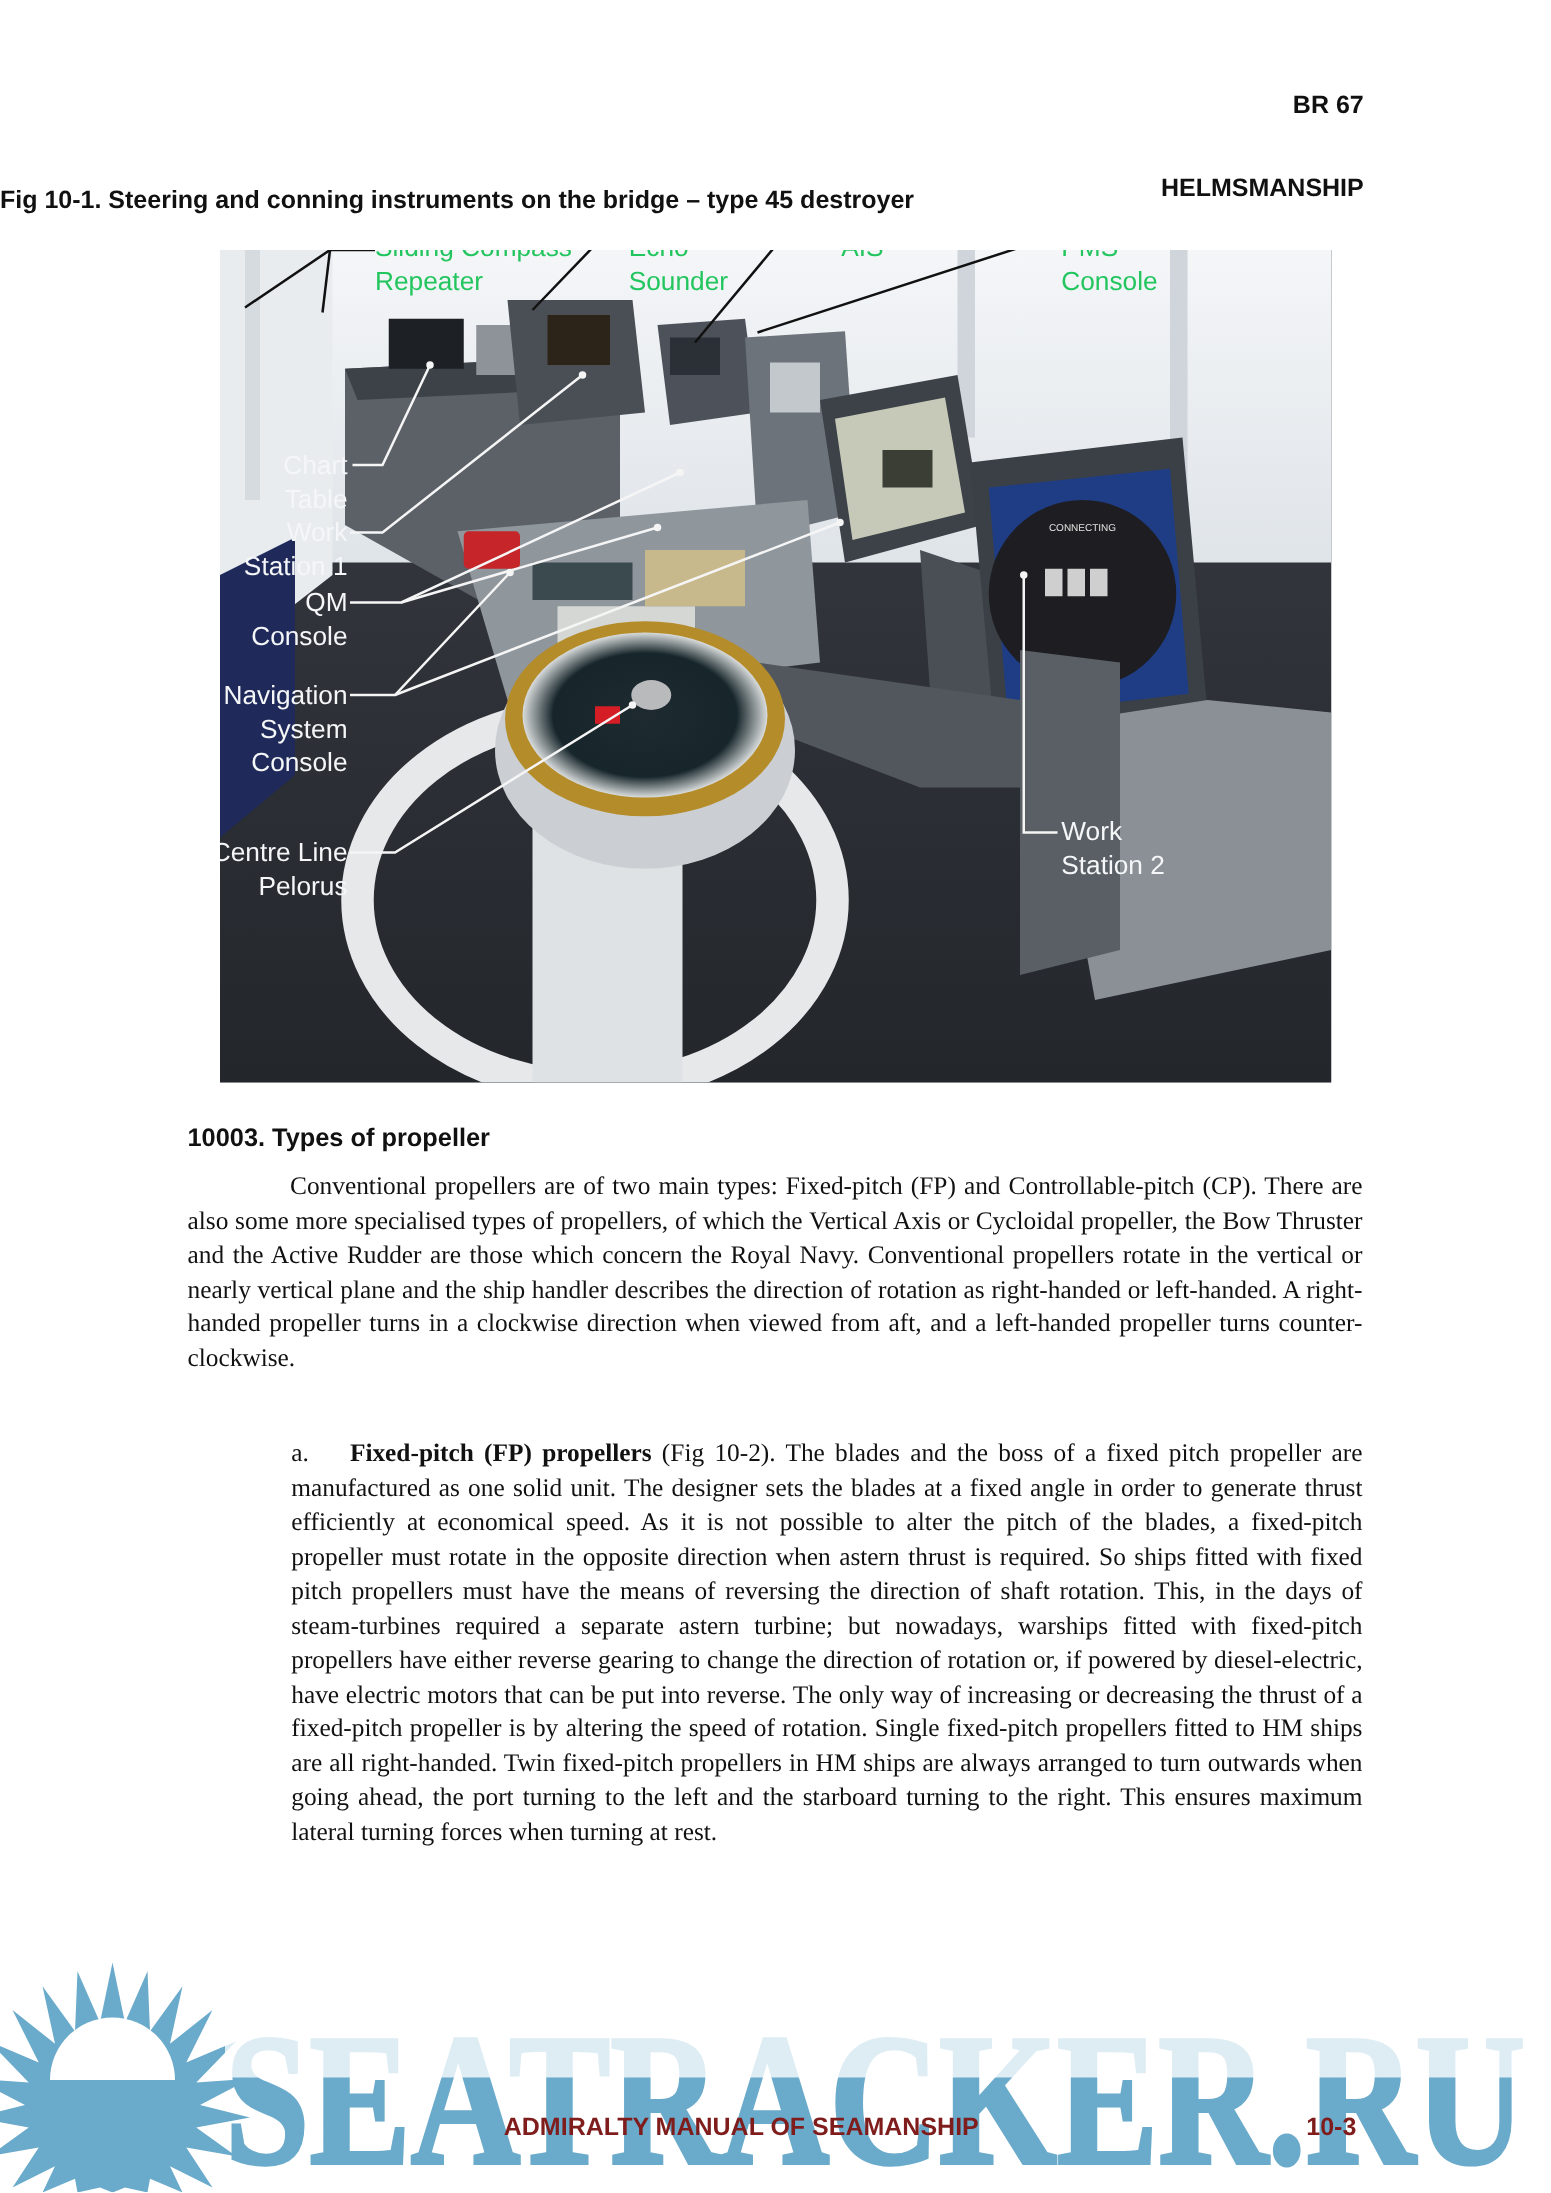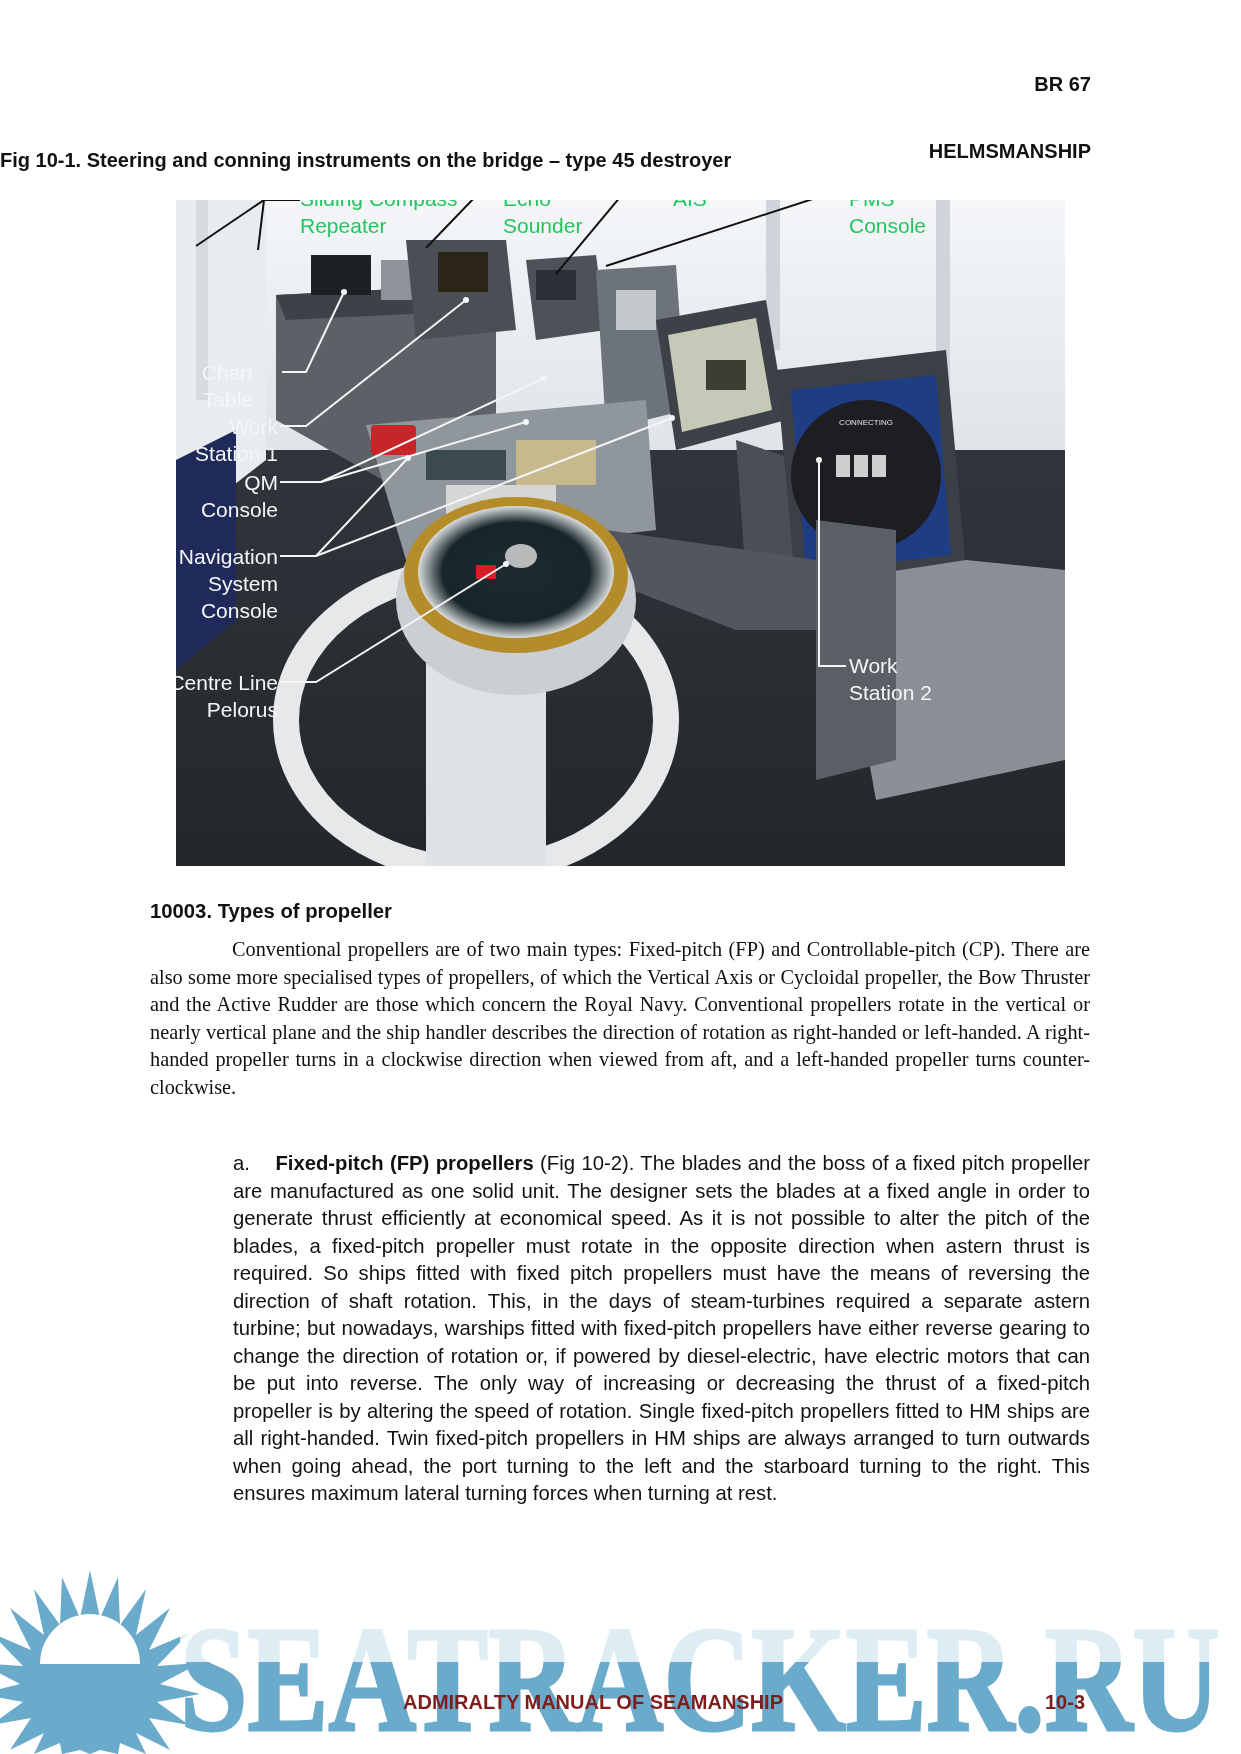--- a/index.html
+++ b/index.html
@@ -12,21 +12,21 @@
                font-weight:bold; font-size:20px; }
   .photo { position:absolute; left:176px; top:200px; width:889px; height:666px; overflow:hidden;
            background:#2d3137; }
   .photo svg { position:absolute; left:0; top:0; }
   .lbl { position:absolute; font-size:21px; line-height:27px; white-space:nowrap; }
   .lbl.dark { color:#22c55e; }
   .lbl.light { color:#f4f6f8; text-align:right; }
   .body-text { position:absolute; font-size:20.3px; line-height:27.5px; text-align:justify; }
   .sec-head { position:absolute; left:150px; top:900px; font-size:20.3px; font-weight:bold; }
   .p1 { left:150px; width:940px; top:936px; text-indent:82px;font-family:Liberation Serif, serif; }
-  .p2 { left:233px; width:857px; top:1150px; }
+  .p2 { left:233px; width:857px; top:1150px;font-family:Liberation Serif, serif; }
   .p2 b { font-weight:bold; }
   .wm { position:absolute; left:0; top:1570px; width:1241px; height:184px; }
   .footer { position:absolute; top:1691px; font-size:20px; font-weight:bold; color:#7f1d1d; }
   .footer-left { left:403px; }
   .footer-right { left:1045px; }
 </style>
 </head>
 <body>
 
 <div class="hdr hdr-1">BR 67</div>
@@ -142,21 +142,21 @@
     <div>Sounder</div>
   </div>
   <div class="lbl dark" style="left:497px; top:-15px;">
     <div>AIS</div>
   </div>
   <div class="lbl dark" style="left:673px; top:-15px;">
     <div>PMS</div>
     <div>Console</div>
   </div>
 
-  <div class="lbl light" style="right:812px; top:159px;margin-left:16px;">
+  <div class="lbl light" style="right:787px; top:159px;margin-left:16px;">
     <div>Chart</div>
     <div>Table</div>
   </div>
   <div class="lbl light" style="right:787px; top:213px;">
     <div>Work</div>
     <div>Station 1</div>
   </div>
   <div class="lbl light" style="right:787px; top:269px;">
     <div>QM</div>
     <div>Console</div>

